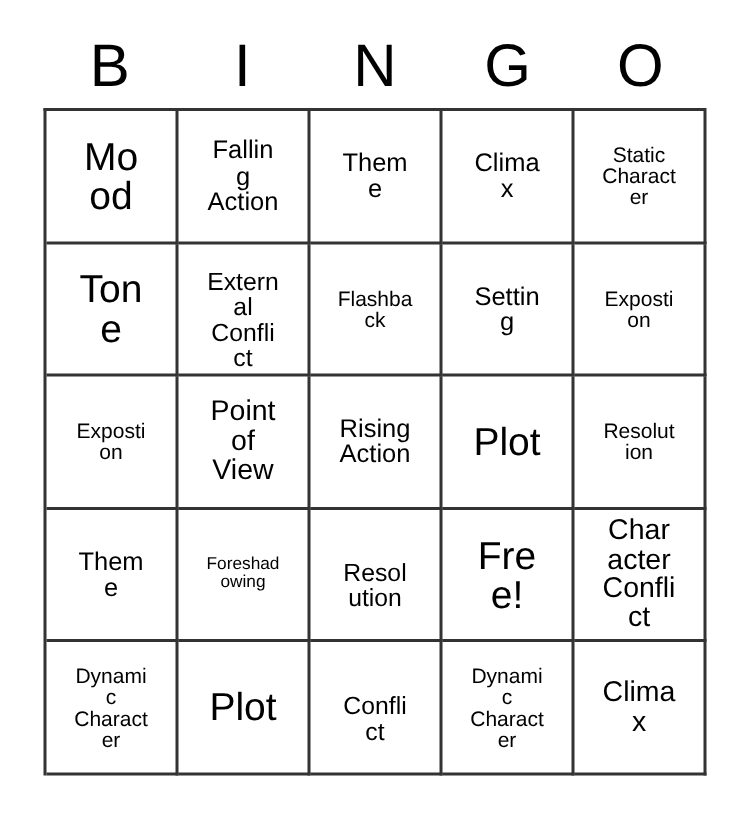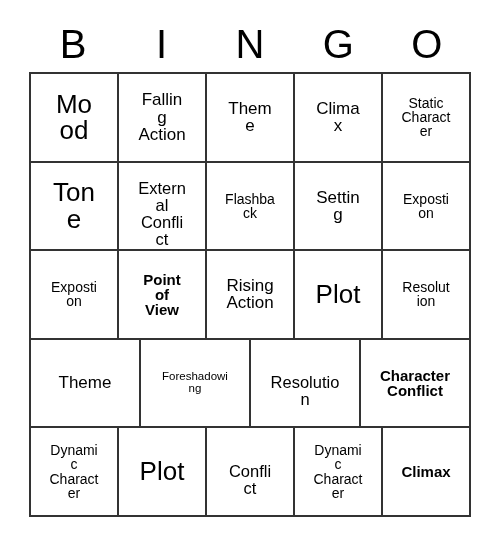--- a/index.html
+++ b/index.html
@@ -64,21 +64,21 @@
   .cell-text {
     display: block;
     width: 100%;
     line-height: 1.02;
     word-wrap: break-word;
     color: #000000;
   }
   
   .fs-xxl .cell-text { font-size: 26px; }
   .fs-xl  .cell-text { font-size: 17px; }
-  .fs-lg  .cell-text { font-size: 15px; font-weight: bold; }
+  .fs-lg  .cell-text { font-size: 19px; }
   .fs-md  .cell-text { font-size: 16.5px; margin-top: 16px; }
   .fs-sm  .cell-text { font-size: 14px; }
   .fs-xs  .cell-text { font-size: 11.5px; }
 </style>
 </head>
 <body>
 
 <div id="card">
 
   <div id="header-row">
@@ -144,20 +144,23 @@
       <div class="grid-row">
         <div class="cell fs-xl">
           <span class="cell-text">Theme</span>
         </div>
         <div class="cell fs-xs">
           <span class="cell-text">Foreshadowing</span>
         </div>
         <div class="cell fs-md">
           <span class="cell-text">Resolution</span>
         </div>
+        <div class="cell fs-xxl">
+          <span class="cell-text">Free!</span>
+        </div>
         <div class="cell fs-lg">
           <span class="cell-text">Character Conflict</span>
         </div>
       </div>
       <div class="grid-row">
         <div class="cell fs-sm">
           <span class="cell-text">Dynamic Character</span>
         </div>
         <div class="cell fs-xxl">
           <span class="cell-text">Plot</span>

